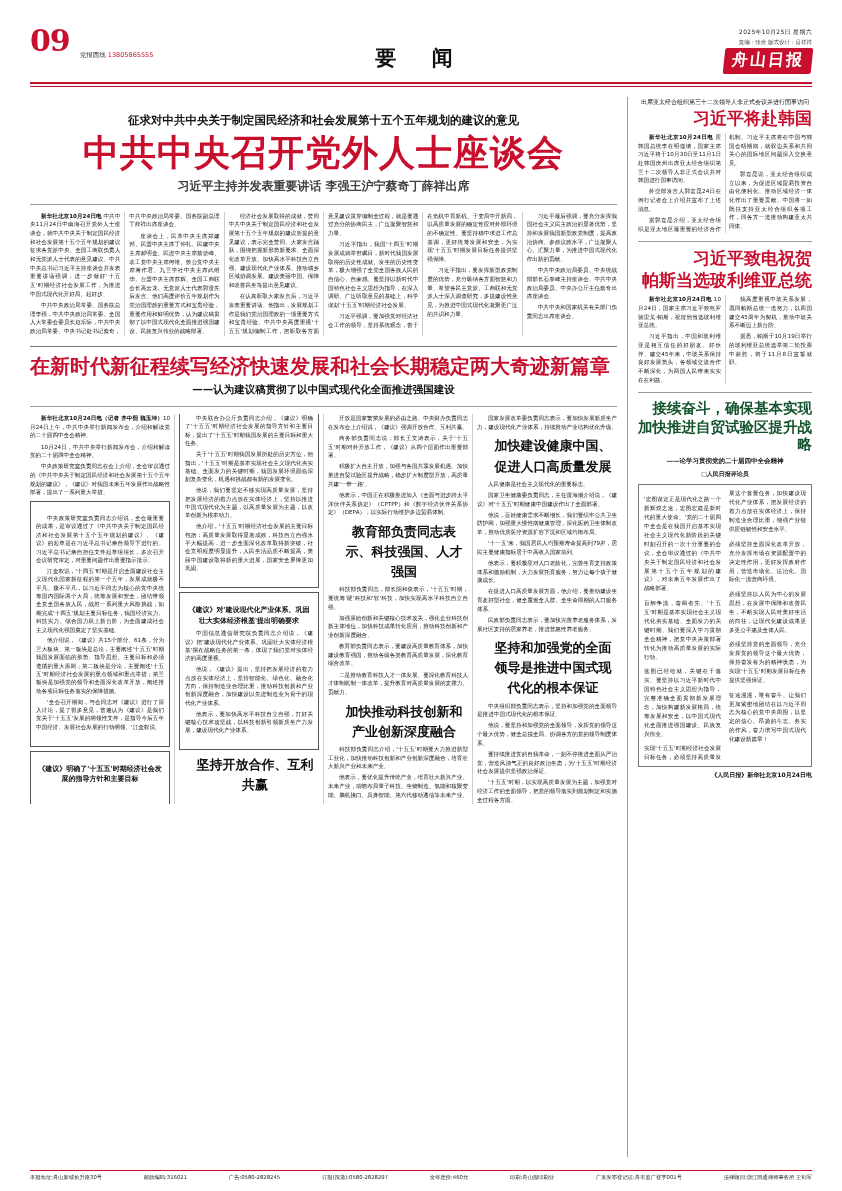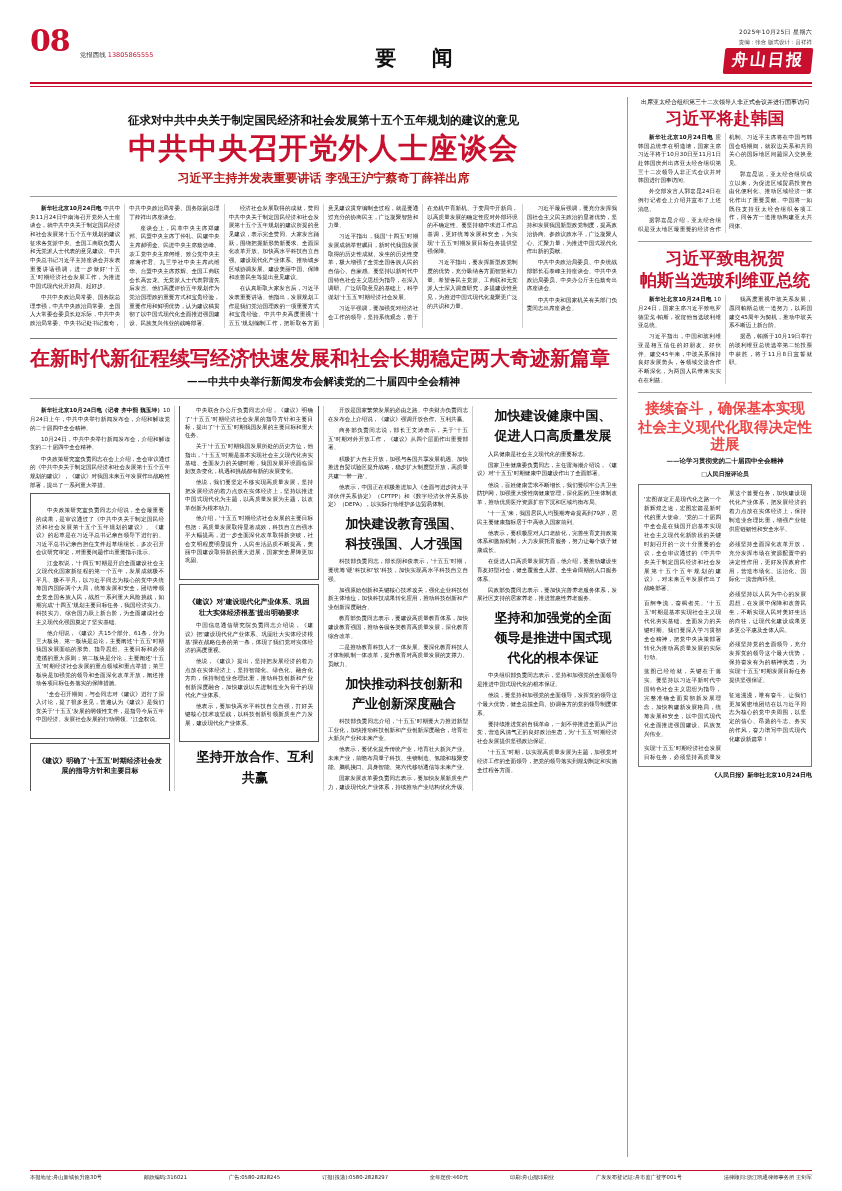--- a/index.html
+++ b/index.html
@@ -103,32 +103,32 @@
     font-family: "DejaVu Serif", "Liberation Serif", serif;
     font-weight: bold;
     color: #111;
     margin-bottom: 4px;
     margin-top: 16px;
   }
   .lead-head {
     text-align: center;
     font-family: "DejaVu Serif", "Liberation Serif", serif;
     font-weight: bold;
-    font-size: 29px;
+    font-size: 36px;
     color: #c8102e;
     letter-spacing: 1px;
     line-height: 1.12;
   }
   .lead-sub {
     text-align: center;
     font-family: "DejaVu Serif", "Liberation Serif", serif;
     font-weight: bold;
     font-size: 12px;
     margin-top: 6px;
-    color: #b91c1c;
+    color: #404040;
   }
 
   .art-rule {
     border-top: .8px solid #999;
     margin: 9px 0 7px 0;
   }
 
   .cols6 {
     column-count: 6;
     column-gap: 9px;
@@ -197,28 +197,28 @@
   
   .r-kicker {
     font-size: 6px;
     text-align: center;
     line-height: 1.5;
     margin-bottom: 3px;
   }
   .r-head {
     font-family: "DejaVu Serif", "Liberation Serif", serif;
     font-weight: bold;
-    text-align: center;
+    text-align: right;
     color: #c8102e;
     font-size: 17px;
     line-height: 1.15;
     margin-bottom: 5px;
   }
   .r-head.small { font-size: 14.5px; }
-  .r-head.black { color: #ef4444; }
+  .r-head.black { color: #14532d; }
   .r-sub {
     text-align: center;
     font-size: 6.5px;
     font-family: "DejaVu Serif", "Liberation Serif", serif;
     font-weight: bold;
     margin-bottom: 4px;
   }
   .colsR {
     column-count: 2;
     column-gap: 8px;
@@ -262,21 +262,21 @@
     gap: 6px;
   }
   .footer span { white-space: nowrap; }
 </style>
 </head>
 <body>
 
 <div class="page">
 
   <div class="masthead">
-    <div class="page-num">08</div>
+    <div class="page-num">09</div>
     <div class="hotline">
       <span>党报西线</span>
       <span class="hl-num">13805865555</span>
     </div>
     <div class="mast-center">
       <div class="sec-title">要 闻</div>
     </div>
     <div class="mast-right">
       <div class="dateline">2025年10月25日  星期六</div>
       <div class="credits">责编：张合   版式设计：吕祥祥</div>
@@ -307,21 +307,21 @@
             <p>习近平最后强调，要充分发挥我国社会主义民主政治的显著优势，坚持和发展我国新型政党制度，提高政治协商、参政议政水平，广泛凝聚人心、汇聚力量，为推进中国式现代化作出新的贡献。</p>
             <p>中共中央政治局委员、中央统战部部长石泰峰主持座谈会。中共中央政治局委员、中央办公厅主任蔡奇出席座谈会。</p>
             <p>中共中央和国家机关有关部门负责同志出席座谈会。</p>
           </div>
       </div>
 
       <div class="art-rule" style="border-top:1.4px solid #777; margin:10px 0 8px 0;"></div>
 
       <div>
         <div class="sec2-head">在新时代新征程续写经济快速发展和社会长期稳定两大奇迹新篇章</div>
-        <div class="sec2-sub">——中共中央举行新闻发布会解读党的二十届四中全会精神</div>
+        <div class="sec2-sub">——认为建议稿贯彻了以中国式现代化全面推进强国建设</div>
         <div class="art-rule"></div>
         <div class="cols4" id="secondary-body">
             <p><span class="dateline-lead">新华社北京10月24日电（记者 齐中熙 魏玉坤）</span>10月24日上午，中共中央举行新闻发布会，介绍和解读党的二十届四中全会精神。</p>
             <p>10月24日，中共中央举行新闻发布会，介绍和解读党的二十届四中全会精神。</p>
             <p>中央政策研究室负责同志在会上介绍，全会审议通过的《中共中央关于制定国民经济和社会发展第十五个五年规划的建议》，《建议》对我国未来五年发展作出战略性部署，提出了一系列重大举措。</p>
             <div class="boxed">
               <p>中央政策研究室负责同志介绍说，全会最重要的成果，是审议通过了《中共中央关于制定国民经济和社会发展第十五个五年规划的建议》。《建议》的起草是在习近平总书记亲自领导下进行的。习近平总书记亲自担任文件起草组组长，多次召开会议研究审定，对重要问题作出重要指示批示。</p>
               <p>江金权说，'十四五'时期是开启全面建设社会主义现代化国家新征程的第一个五年，发展成就极不平凡、极不平凡，以习近平同志为核心的党中央统筹国内国际两个大局，统筹发展和安全，团结带领全党全国各族人民，战胜一系列重大风险挑战，如期完成'十四五'规划主要目标任务，我国经济实力、科技实力、综合国力跃上新台阶，为全面建成社会主义现代化强国奠定了坚实基础。</p>
               <p>他介绍说，《建议》共15个部分、61条，分为三大板块。第一板块是总论，主要阐述'十五五'时期我国发展面临的形势、指导思想、主要目标和必须遵循的重大原则；第二板块是分论，主要阐述'十五五'时期经济社会发展的重点领域和重点举措；第三板块是加强党的领导和全面深化改革开放，阐述推动各项目标任务落实的保障措施。</p>
               <p>'全会召开期间，与会同志对《建议》进行了深入讨论，提了很多意见，普遍认为《建议》是我们党关于'十五五'发展的纲领性文件，是指导今后五年中国经济、发展社会发展的行动纲领。'江金权说。</p>
@@ -337,21 +337,21 @@
               <span class="bx-title">《建议》对'建设现代化产业体系、巩固壮大实体经济根基'提出明确要求</span>
               <p>中国信息通信研究院负责同志介绍说，《建议》把'建设现代化产业体系、巩固壮大实体经济根基'摆在战略任务的第一条，体现了我们党对实体经济的高度重视。</p>
               <p>他说，《建议》提出，坚持把发展经济的着力点放在实体经济上，坚持智能化、绿色化、融合化方向，保持制造业合理比重，推动科技创新和产业创新深度融合，加快建设以先进制造业为骨干的现代化产业体系。</p>
               <p>他表示，要加快高水平科技自立自强，打好关键核心技术攻坚战，以科技创新引领新质生产力发展，建设现代化产业体系。</p>
             </div>
             <div class="subhead">坚持开放合作、互利共赢</div>
             <p>开放是国家繁荣发展的必由之路。中央财办负责同志在发布会上介绍说，《建议》强调开放合作、互利共赢。</p>
             <p>商务部负责同志说，部长王文涛表示，关于'十五五'时期对外开放工作，《建议》从四个层面作出重要部署。</p>
             <p>积极扩大自主开放，加强与各国共享发展机遇。加快推进自贸试验区提升战略，稳步扩大制度型开放，高质量共建'一带一路'。</p>
             <p>他表示，中国正在积极推进加入《全面与进步跨太平洋伙伴关系协定》（CPTPP）和《数字经济伙伴关系协定》（DEPA），以实际行动维护多边贸易体制。</p>
-            <div class="subhead">加快建设教育强国、科技强国、人才强国</div>
+            <div class="subhead">教育部负责同志表示、科技强国、人才强国</div>
             <p>科技部负责同志，部长阴和俊表示，'十五五'时期，要统筹'硬'科技和'软'科技，加快实现高水平科技自立自强。</p>
             <p>加强原始创新和关键核心技术攻关，强化企业科技创新主体地位，加快科技成果转化应用，推动科技创新和产业创新深度融合。</p>
             <p>教育部负责同志表示，要建设高质量教育体系，加快建设教育强国，推动各级各类教育高质量发展，深化教育综合改革。</p>
             <p>二是推动教育科技人才一体发展。要深化教育科技人才体制机制一体改革，提升教育对高质量发展的支撑力、贡献力。</p>
             <div class="subhead">加快推动科技创新和产业创新深度融合</div>
             <p>科技部负责同志介绍，'十五五'时期要大力推进新型工业化，加快推动科技创新和产业创新深度融合，培育壮大新兴产业和未来产业。</p>
             <p>他表示，要优化提升传统产业，培育壮大新兴产业、未来产业，前瞻布局量子科技、生物制造、氢能和核聚变能、脑机接口、具身智能、第六代移动通信等未来产业。</p>
             <p>国家发展改革委负责同志表示，要加快发展新质生产力，建设现代化产业体系，持续推动产业结构优化升级。</p>
             <div class="subhead">加快建设健康中国、促进人口高质量发展</div>
             <p>人民健康是社会主义现代化的重要标志。</p>
@@ -389,21 +389,21 @@
           <div class="colsR">
             <p><span class="dateline-lead">新华社北京10月24日电</span> 10月24日，国家主席习近平致电罗德里戈·帕斯，祝贺他当选玻利维亚总统。</p>
             <p>习近平指出，中国和玻利维亚是相互信任的好朋友、好伙伴。建交45年来，中玻关系保持良好发展势头，各领域交流合作不断深化，为两国人民带来实实在在利益。</p>
             <p>我高度重视中玻关系发展，愿同帕斯总统一道努力，以两国建交45周年为契机，推动中玻关系不断迈上新台阶。</p>
             <p>据悉，帕斯于10月19日举行的玻利维亚总统选举第二轮投票中获胜，将于11月8日宣誓就职。</p>
           </div>
         </div>
         <div class="r-divider"></div>
         <div>
           <div class="r-head black small">接续奋斗，确保基本实现</div>
-          <div class="r-head black small" style="margin-top: -3px;">社会主义现代化取得决定性进展</div>
+          <div class="r-head black small" style="margin-top: -3px;">加快推进自贸试验区提升战略</div>
           <div class="r-sub">——论学习贯彻党的二十届四中全会精神</div>
           <div class="r-sub" style="font-size: 6px;">□人民日报评论员</div>
           <div class="r-commentary">
             <p>'宏图谋定正是现代化之路一个新辉煌之途，宏图宏篇是新时代的重大使命。'党的二十届四中全会是在我国开启基本实现社会主义现代化新阶段的关键时刻召开的一次十分重要的会议，全会审议通过的《中共中央关于制定国民经济和社会发展第十五个五年规划的建议》，对未来五年发展作出了战略部署。</p>
             <p>百舸争流，奋楫者先。'十五五'时期是基本实现社会主义现代化夯实基础、全面发力的关键时期。我们要深入学习贯彻全会精神，把党中央决策部署转化为推动高质量发展的实际行动。</p>
             <p>蓝图已经绘就，关键在于落实。要坚持以习近平新时代中国特色社会主义思想为指导，完整准确全面贯彻新发展理念，加快构建新发展格局，统筹发展和安全，以中国式现代化全面推进强国建设、民族复兴伟业。</p>
             <p>实现'十五五'时期经济社会发展目标任务，必须坚持高质量发展这个首要任务，加快建设现代化产业体系，把发展经济的着力点放在实体经济上，保持制造业合理比重，增强产业链供应链韧性和安全水平。</p>
             <p>必须坚持全面深化改革开放，充分发挥市场在资源配置中的决定性作用，更好发挥政府作用，营造市场化、法治化、国际化一流营商环境。</p>
             <p>必须坚持以人民为中心的发展思想，在发展中保障和改善民生，不断实现人民对美好生活的向往，让现代化建设成果更多更公平惠及全体人民。</p>
             <p>必须坚持党的全面领导，充分发挥党的领导这个最大优势，保持奋发有为的精神状态，为实现'十五五'时期发展目标任务提供坚强保证。</p>

